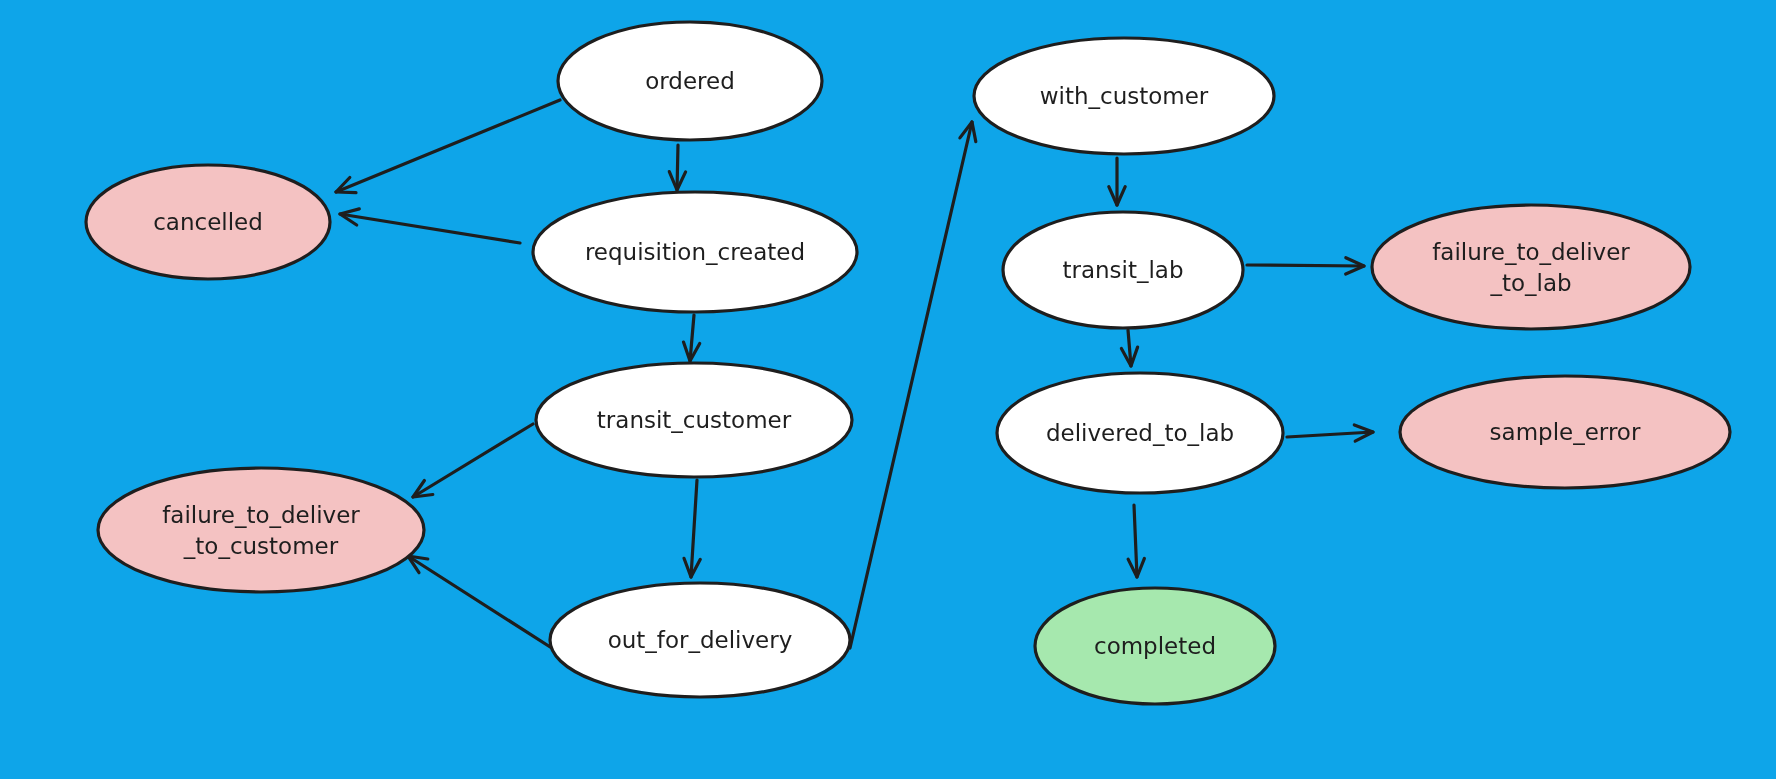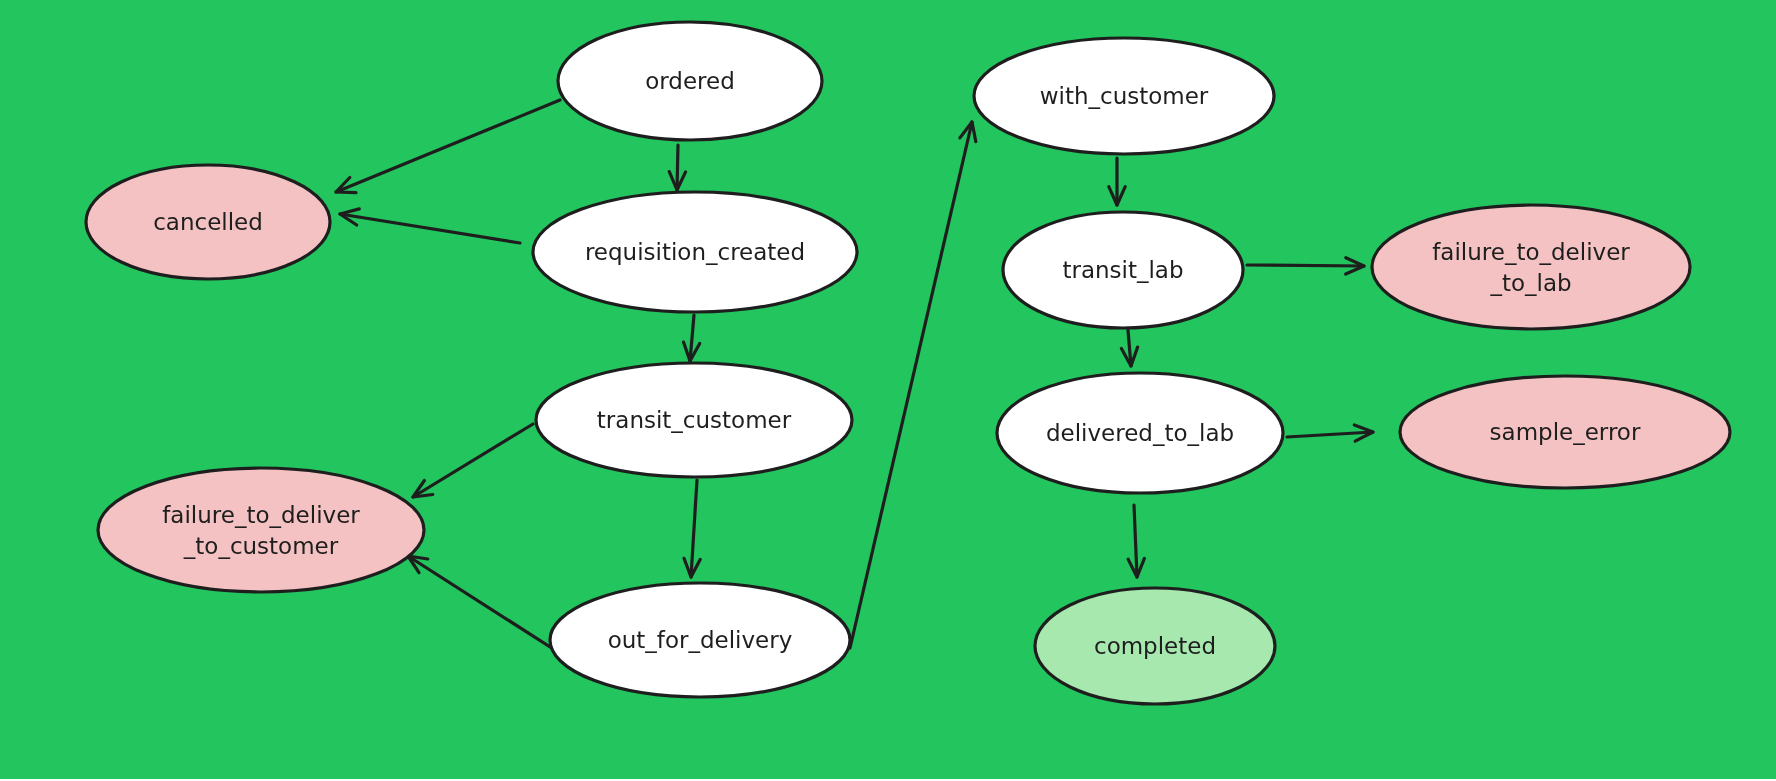--- a/index.html
+++ b/index.html
@@ -8,21 +8,21 @@
     background: #ffffff;
     width: 1776px;
     height: 781px;
     overflow: hidden;
     font-family: "DejaVu Sans", sans-serif;
   }
   .canvas-wrap {
     position: relative;
     width: 1776px;
     height: 779px;
-    background: #22c55e;
+    background: #0ea5e9;
   }
   svg {
     display: block;
   }
   svg text {
     font-family: "DejaVu Sans", sans-serif;
     fill: #1e1e1e;
   }
 </style>
 </head>

